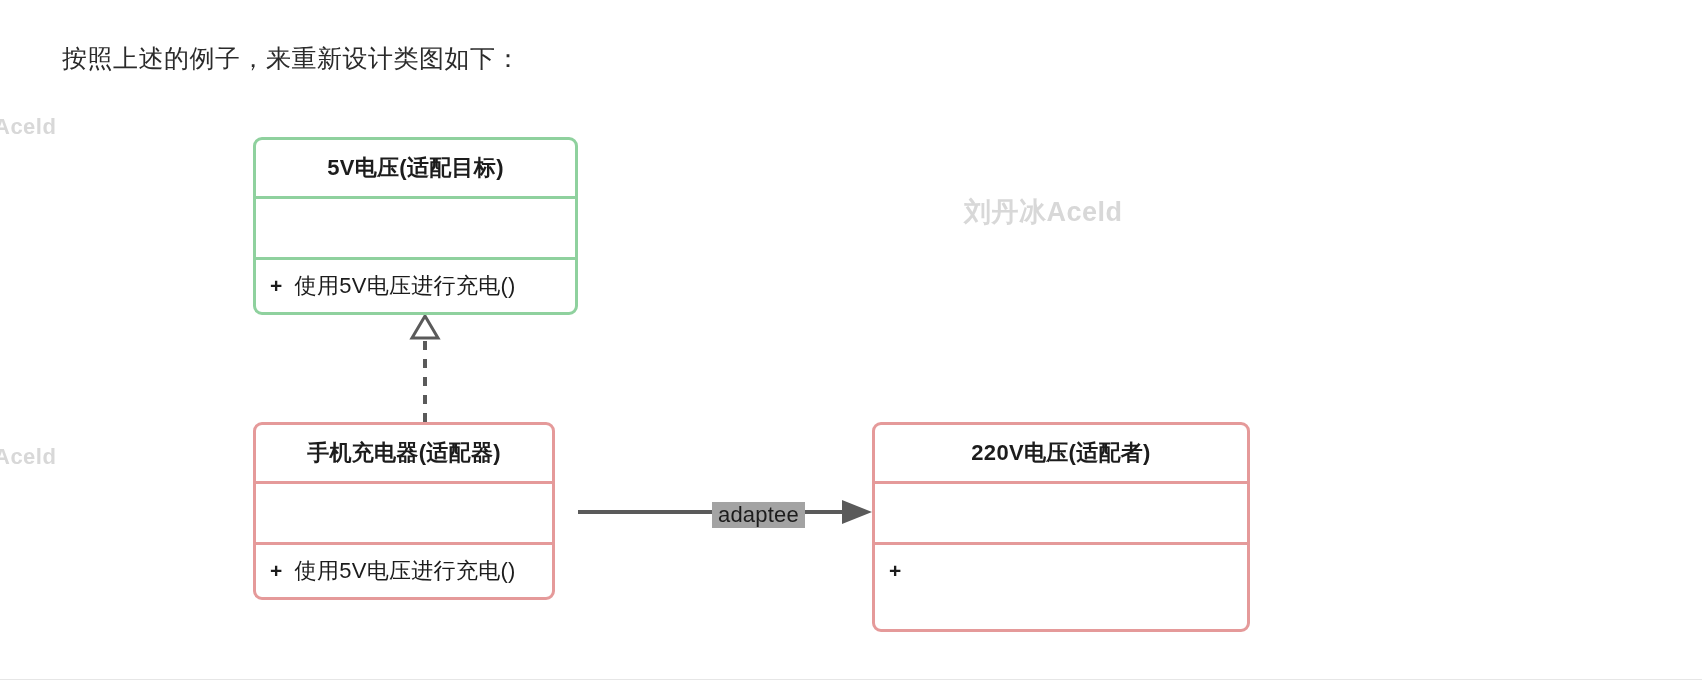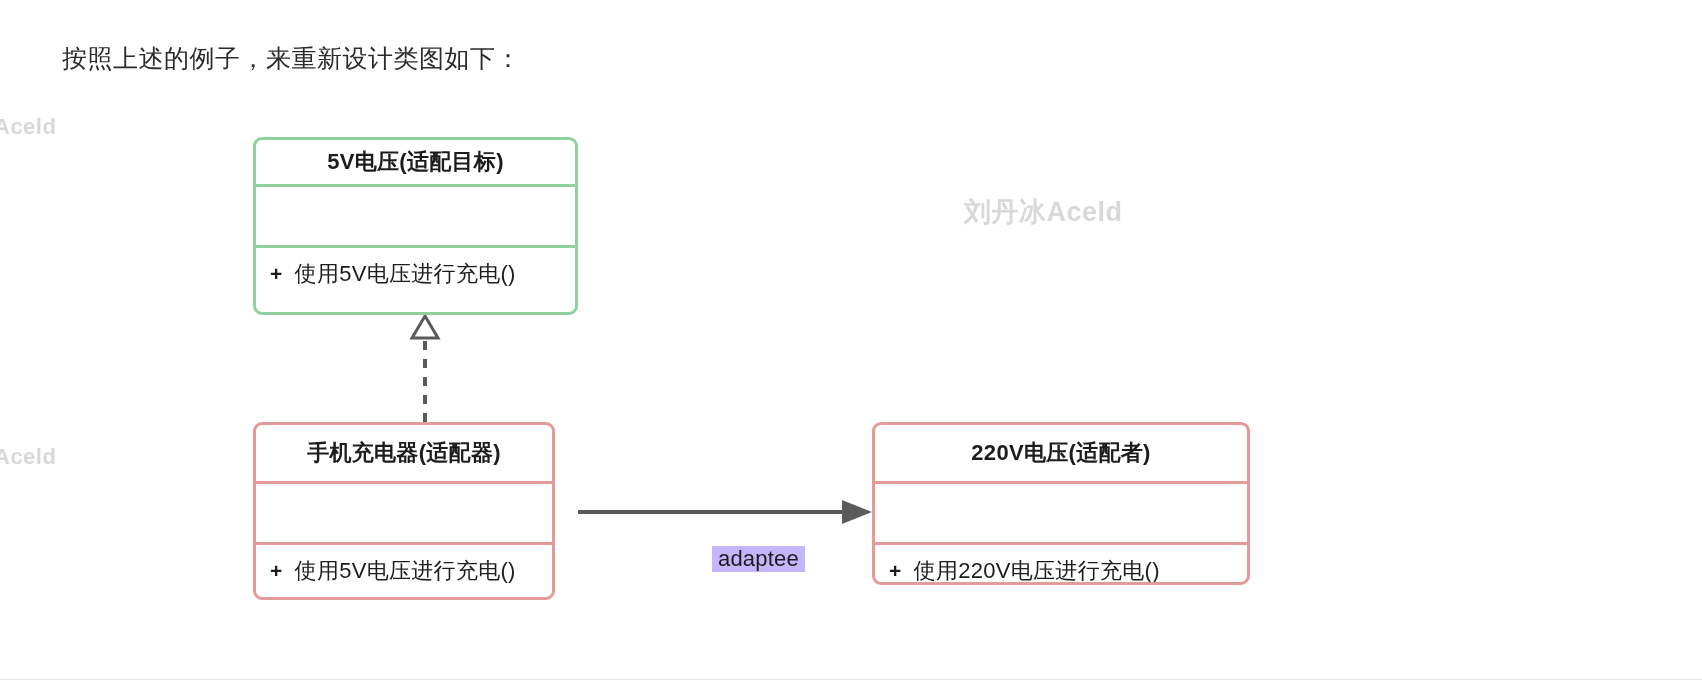--- a/index.html
+++ b/index.html
@@ -104,48 +104,47 @@
     font-weight: bold;
     margin-right: 12px;
     font-size: 21px;
   }
   .method-name { white-space: nowrap; }
 
   
   #box-target {
     left: 253px;  top: 121px;  width: 325px;  height: 178px;
   }
-  #box-target .uml-title   { height: 44px; }
+  #box-target .uml-title   { height: 56px; }
   #box-target .uml-attrs   { height: 61px; }
   #box-target .uml-methods { height: 55px; }
 
   #box-adapter {
     left: 253px;  top: 406px;  width: 302px;  height: 178px;
   }
   #box-adapter .uml-title   { height: 56px; }
   #box-adapter .uml-attrs   { height: 61px; }
   #box-adapter .uml-methods { height: 55px; }
 
   #box-adaptee {
-    left: 872px;  top: 406px;  width: 378px;  height: 163px;
+    left: 872px;  top: 406px;  width: 378px;  height: 210px;
   }
   #box-adaptee .uml-title   { height: 56px; }
   #box-adaptee .uml-attrs   { height: 61px; }
   #box-adaptee .uml-methods { height: 55px; }
 
   
   .edge-label {
     position: absolute;
     font-size: 22px;
     color: #1c1c1c;
-    background: #c4b5fd;
+    background: #a3a3a3;
     padding: 0 6px;
     white-space: nowrap;
     letter-spacing: 0.2px;
-    margin-top: 44px;
   }
   #label-adaptee {
     left: 712px;
     top: 486px;
   }
 
   svg.edges {
     position: absolute;
     left: 0; top: 0;
     width: 1702px;
@@ -202,18 +201,17 @@
       <span class="vis-sign">+</span>
       <span class="method-name">使用5V电压进行充电()</span>
     </div>
   </div>
 
   <div class="uml-class pink" id="box-adaptee">
     <div class="uml-title">220V电压(适配者)</div>
     <div class="uml-attrs"></div>
     <div class="uml-methods">
       <span class="vis-sign">+</span>
-      <span class="method-name">使用220V电压进行充电()</span>
     </div>
   </div>
 
   <div class="bottom-rule"></div>
 </div>
 
 </body></html>

